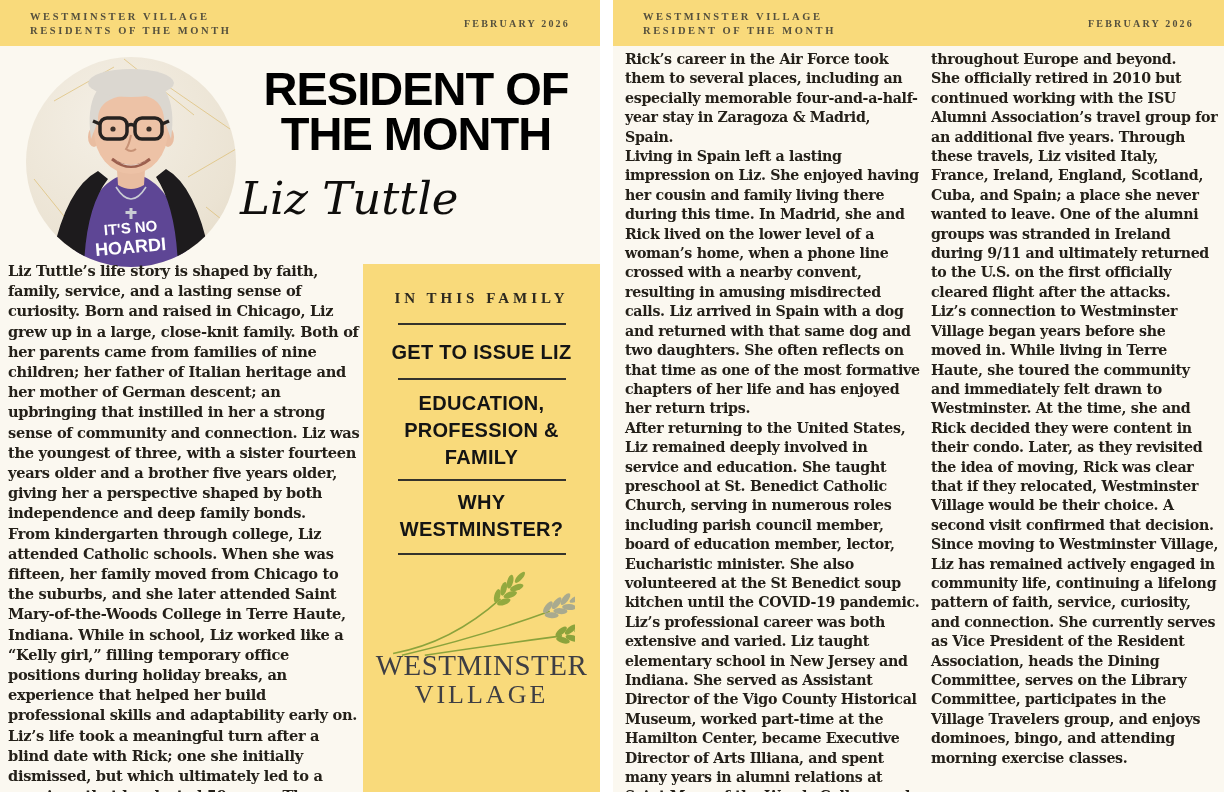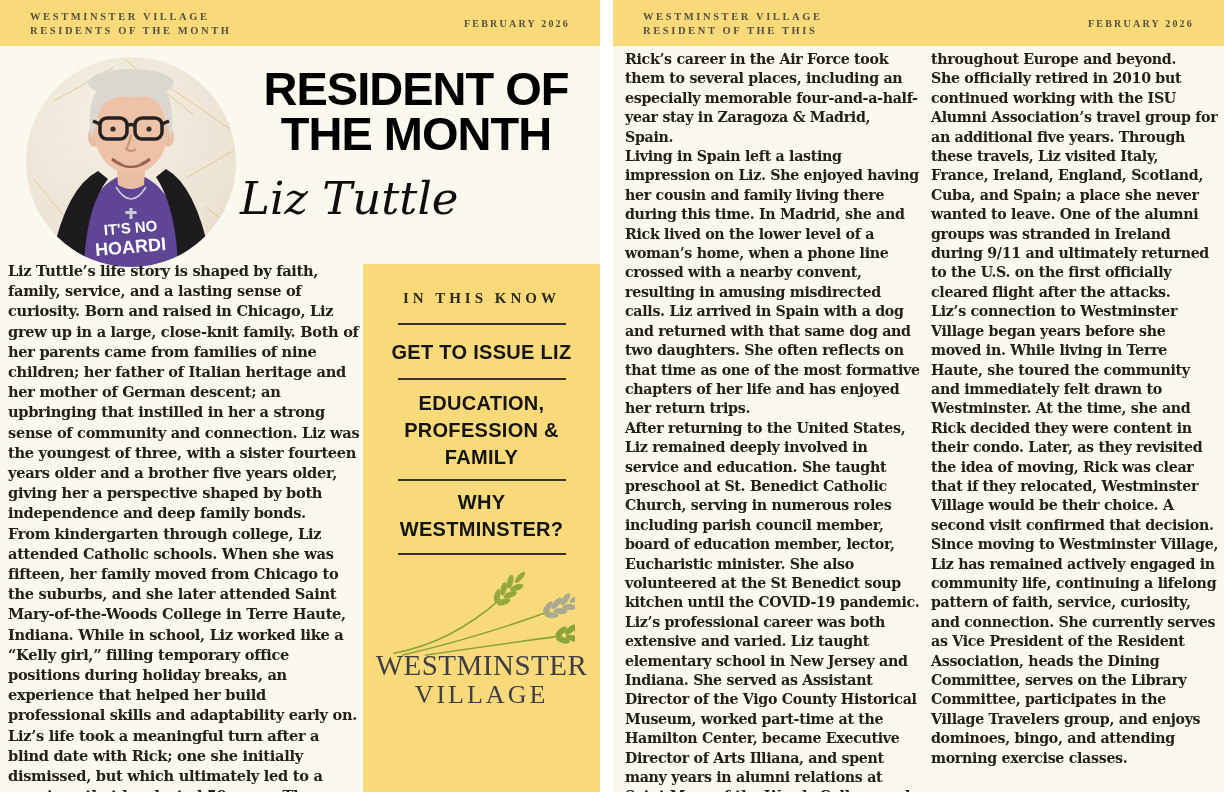--- a/index.html
+++ b/index.html
@@ -94,21 +94,21 @@
     <div class="org-block">
       <span class="org-line">WESTMINSTER VILLAGE</span>
       <span class="org-line">RESIDENTS OF THE MONTH</span>
     </div>
     <span class="date">FEBRUARY 2026</span>
   </div>
 
   <div class="strip strip-right">
     <div class="org-block">
       <span class="org-line">WESTMINSTER VILLAGE</span>
-      <span class="org-line">RESIDENT OF THE THIS</span>
+      <span class="org-line">RESIDENT OF THE MONTH</span>
     </div>
     <span class="date">FEBRUARY 2026</span>
   </div>
 
   <div class="page-gap"></div>
 
   <div class="photo">
     <svg viewBox="0 0 210 210" width="210" height="210">
       <defs>
         <radialGradient id="marble" cx="40%" cy="30%" r="90%">
@@ -173,21 +173,21 @@
   </div>
   <div class="resident-name">Liz Tuttle</div>
 
   <div class="bodytext left-body">
     <p>Liz Tuttle’s life story is shaped by faith, family, service, and a lasting sense of curiosity. Born and raised in Chicago, Liz grew up in a large, close-knit family. Both of her parents came from families of nine children; her father of Italian heritage and her mother of German descent; an upbringing that instilled in her a strong sense of community and connection. Liz was the youngest of three, with a sister fourteen years older and a brother five years older, giving her a perspective shaped by both independence and deep family bonds.</p>
     <p>From kindergarten through college, Liz attended Catholic schools. When she was fifteen, her family moved from Chicago to the suburbs, and she later attended Saint Mary-of-the-Woods College in Terre Haute, Indiana. While in school, Liz worked like a “Kelly girl,” filling temporary office positions during holiday breaks, an experience that helped her build professional skills and adaptability early on.</p>
     <p>Liz’s life took a meaningful turn after a blind date with Rick; one she initially dismissed, but which ultimately led to a marriage that has lasted 59 years. The couple married in July 1966,</p>
   </div>
 
   <div class="sidebar">
-    <div class="sidebar-heading">IN THIS KNOW</div>
+    <div class="sidebar-heading">IN THIS FAMILY</div>
     <div class="divider d1"></div>
     <div class="sidebar-item i1">GET TO ISSUE LIZ</div>
     <div class="divider d2"></div>
     <div class="sidebar-item i2">EDUCATION, PROFESSION &amp; FAMILY</div>
     <div class="divider d3"></div>
     <div class="sidebar-item i3">WHY WESTMINSTER?</div>
     <div class="divider d4"></div>
 
     <div class="logo">
       <svg viewBox="0 0 210 100" width="186" height="88">

